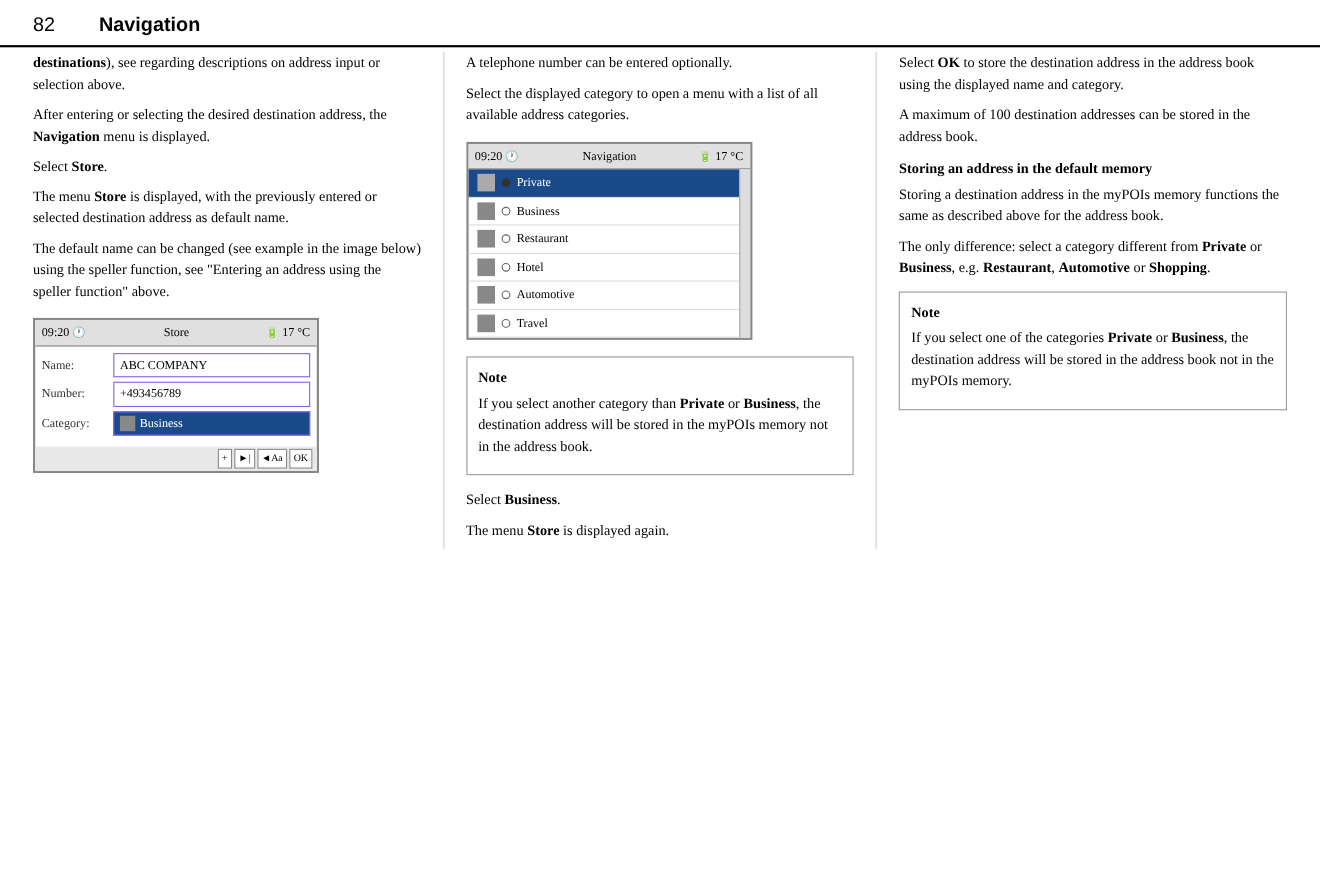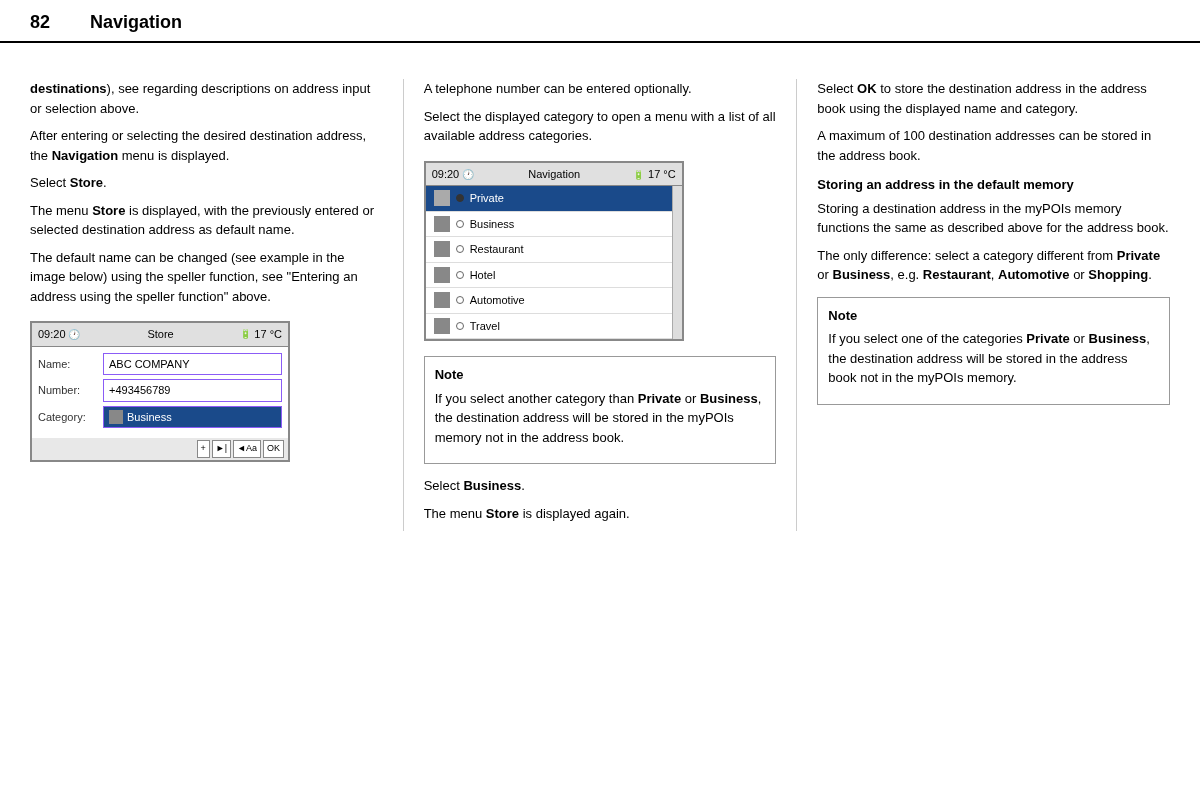--- a/index.html
+++ b/index.html
@@ -15,32 +15,33 @@
     .page-header {
       padding: 12px 30px 8px 30px;
       border-bottom: 2px solid #000;
       display: flex;
       align-items: baseline;
       gap: 40px;
     }
 
     .page-number {
       font-size: 18px;
-      font-weight: bold;
+      font-weight: normal;
     }
 
     .page-title {
       font-size: 18px;
       font-weight: bold;
     }
 
     .content-area {
       display: flex;
-      padding: 36px 30px;
+      padding: 4px 30px;
       gap: 0;
+      font-family: Liberation Serif, serif;
     }
 
     .column {
       flex: 1;
       padding: 0 20px;
       font-size: 13px;
       line-height: 1.5;
     }
 
     .column:first-child {

